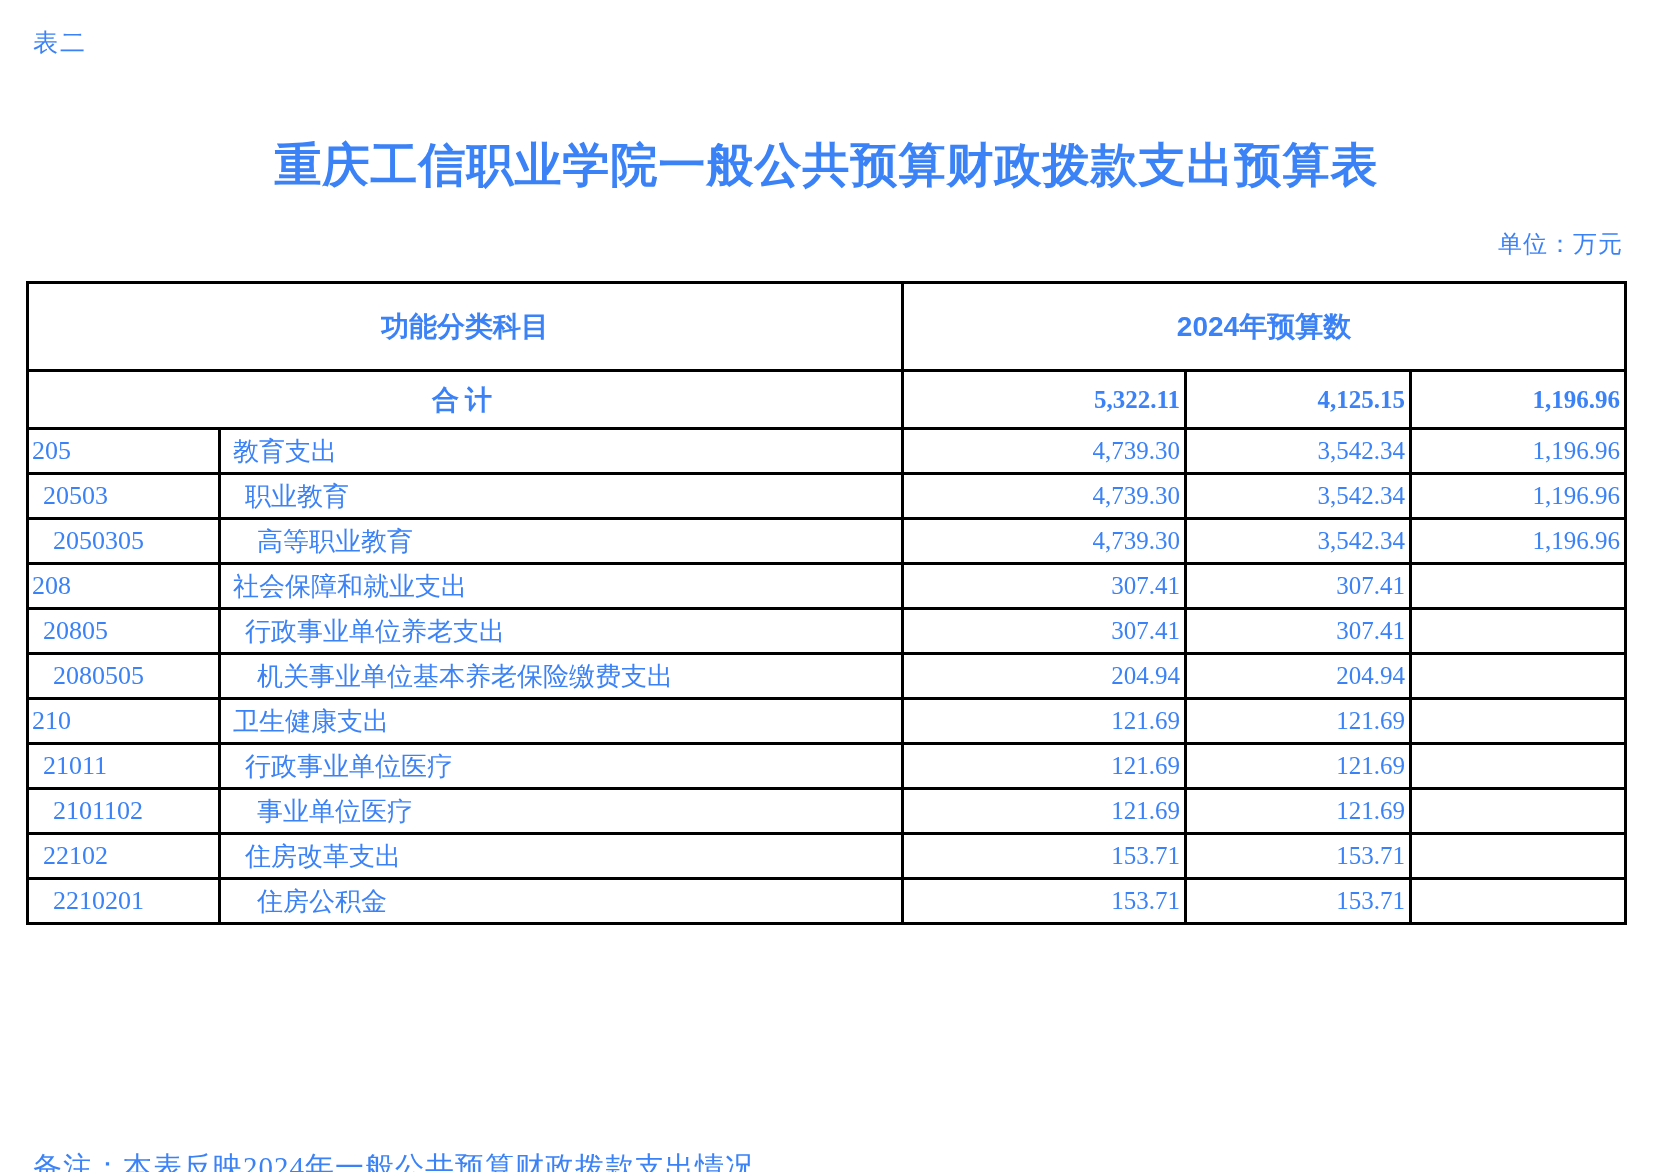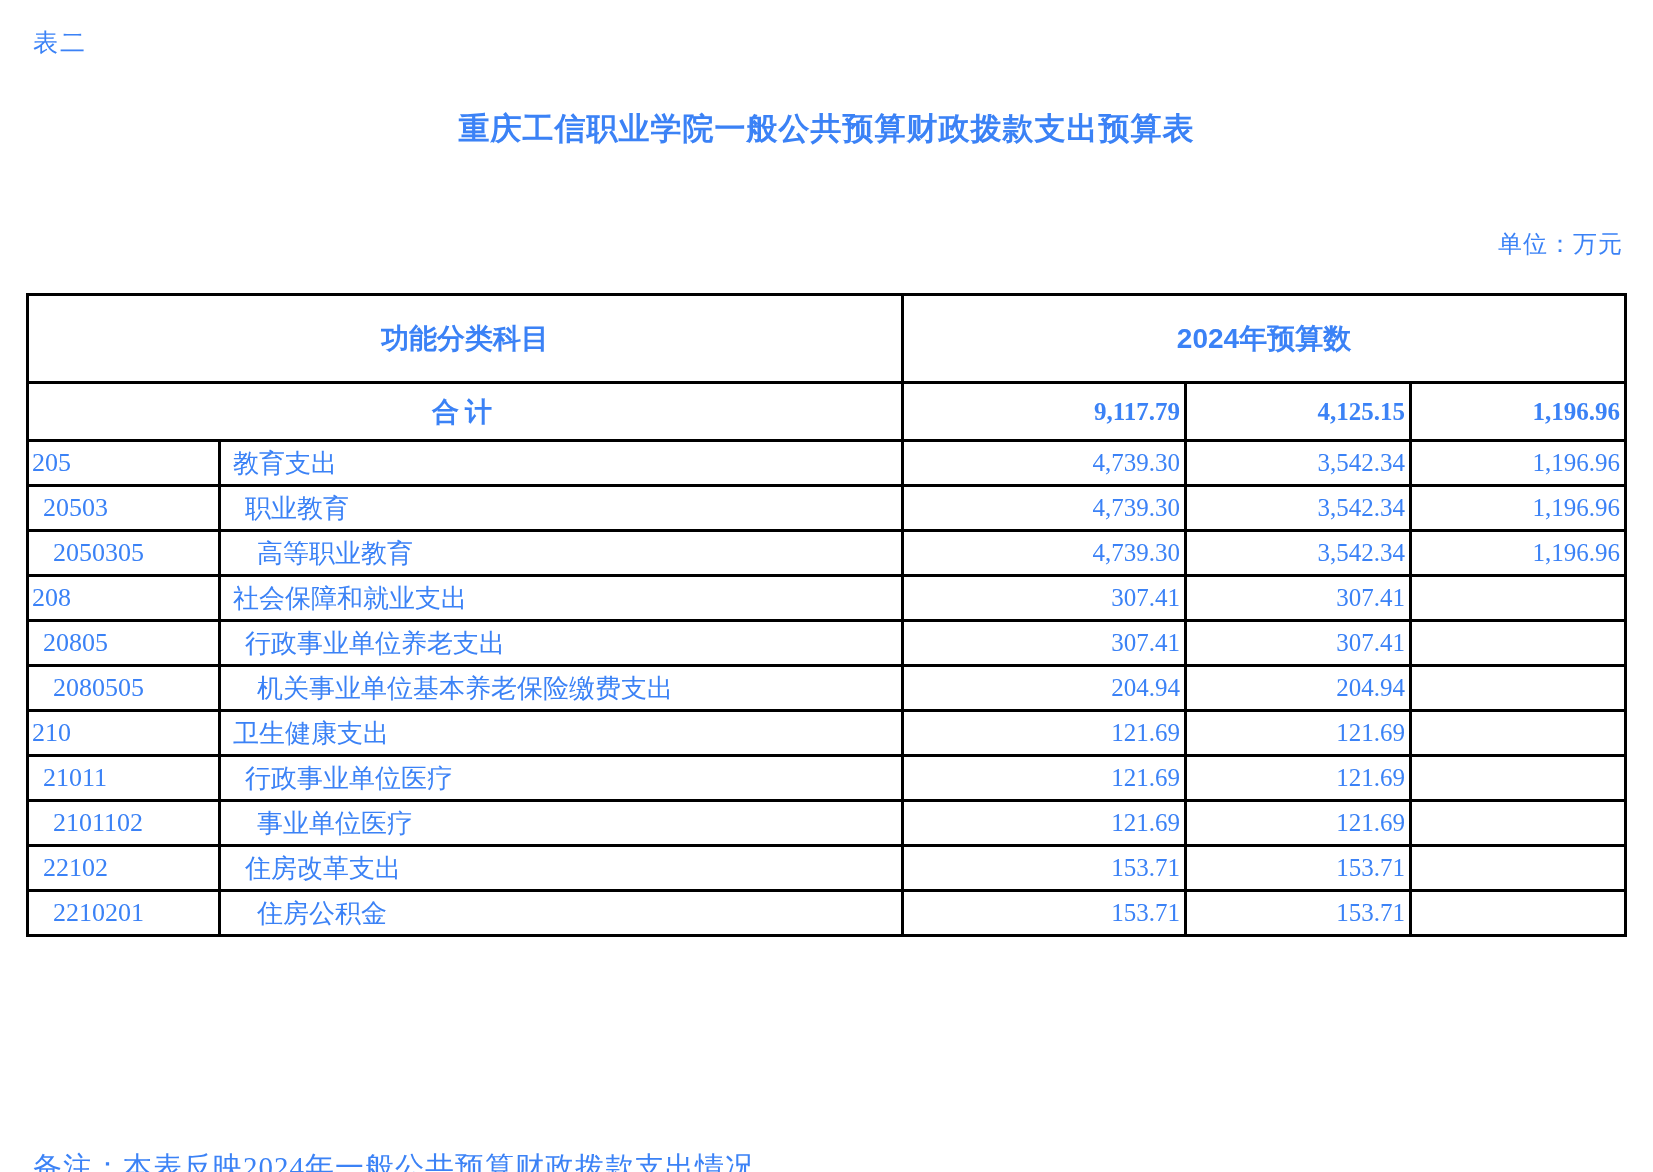--- a/index.html
+++ b/index.html
@@ -16,38 +16,38 @@
   .table-label {
     position:absolute;
     left:33px;
     top:26px;
     font-size:25px;
     letter-spacing:2px;
   }
   .doc-title {
     position:absolute;
     left:0;
-    top:108px;
+    top:134px;
     width:100%;
     text-align:center;
-    font-size:31px;
+    font-size:47px;
     font-weight:bold;
     letter-spacing:1px;
   }
   .unit-line {
     position:absolute;
     top:228px;
     right:30px;
     font-size:24px;
     letter-spacing:1px;
   }
   table.budget {
     position:absolute;
     left:26px;
-    top:293px;
+    top:281px;
     width:1598px;
     border-collapse:collapse;
     table-layout:fixed;
   }
   table.budget td {
     border:3px solid #000000;
     overflow:hidden;
     white-space:nowrap;
     vertical-align:middle;
   }
@@ -118,21 +118,21 @@
       <col style="width:225px">
       <col style="width:215px">
     </colgroup>
     <tbody id="budget-body">
       <tr class="hdr-row-1">
         <td colspan="2">功能分类科目</td>
         <td colspan="3">2024年预算数</td>
       </tr>
       <tr class="summary-row">
         <td class="label-cell" colspan="2">合计</td>
-        <td class="num-cell">9,117.79</td>
+        <td class="num-cell">5,322.11</td>
         <td class="num-cell">4,125.15</td>
         <td class="num-cell">1,196.96</td>
       </tr>
     <tr class="data-row">
     <td class="code-cell indent-0">205</td>
     <td class="name-cell indent-0">教育支出</td>
     <td class="num-cell">4,739.30</td>
     <td class="num-cell">3,542.34</td>
     <td class="num-cell">1,196.96</td>
   </tr>

